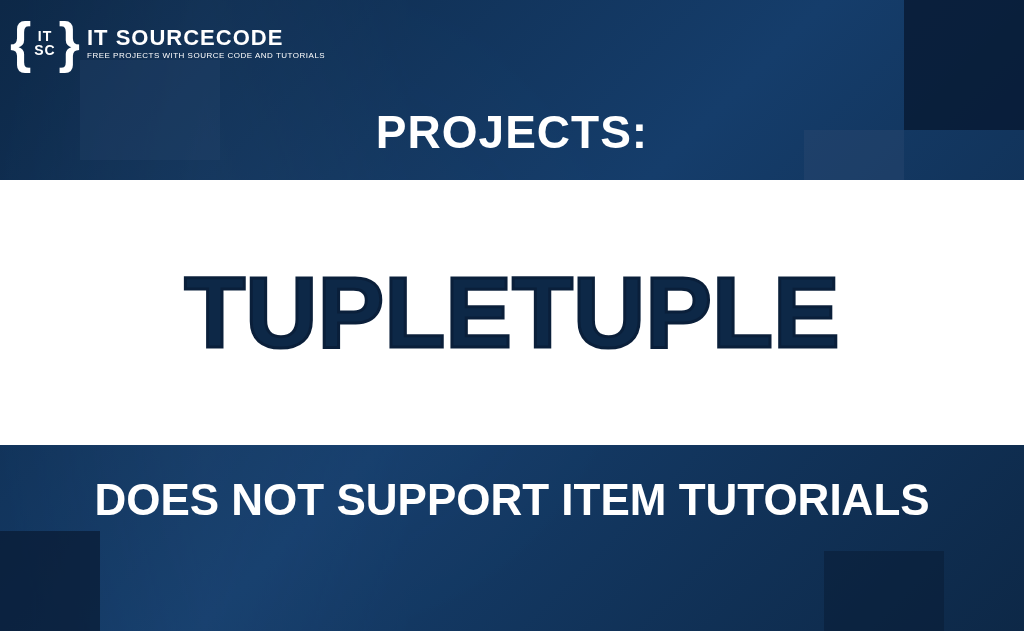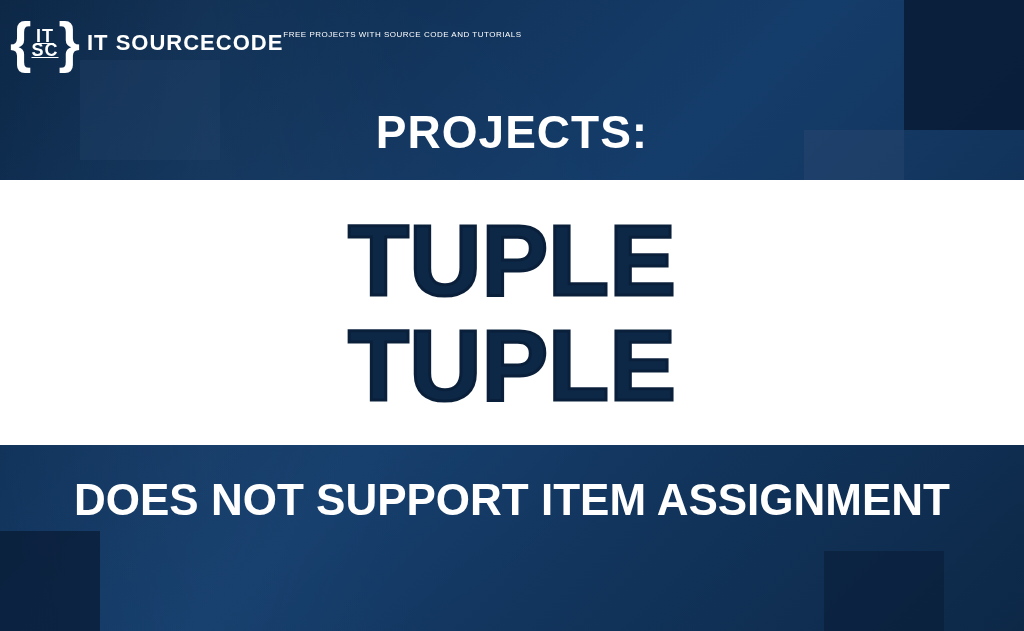--- a/index.html
+++ b/index.html
@@ -79,31 +79,30 @@
     
     .logo-bracket-left { left: -5px; }
     .logo-bracket-right { right: -5px; }
     
     .logo-letters {
       position: absolute;
       top: 50%;
       left: 50%;
       transform: translate(-50%, -50%);
       color: white;
-      font-size: 18px;
+      font-size: 14px;
       font-weight: 900;
       text-align: center;
       line-height: 14px;
       letter-spacing: 1px;
-      text-decoration: underline;
     }
     
     .logo-text {
       display: flex;
-      flex-direction: row;
+      flex-direction: column;
       justify-content: space-between;
     }
     
     .logo-title {
       color: white;
       font-size: 22px;
       font-weight: 900;
       letter-spacing: 1px;
     }
     
@@ -127,21 +126,20 @@
     }
     
     .white-band {
       position: absolute;
       top: 180px;
       left: 0;
       width: 100%;
       height: 265px;
       background: white;
       display: flex;
-      flex-direction: column;
       align-items: center;
       justify-content: center;
       z-index: 5;
     }
     
     .main-text {
       color: #0d2847;
       font-size: 100px;
       font-weight: 900;
       letter-spacing: 0px;
@@ -192,14 +190,14 @@
     </div>
   </div>
 
   <div class="header-text">PROJECTS:</div>
 
   <div class="white-band">
     <div class="main-text">TUPLE</div>
     <div class="main-text">TUPLE</div>
   </div>
 
-  <div class="footer-text">DOES NOT SUPPORT ITEM ASSIGNMENT</div>
+  <div class="footer-text">DOES NOT SUPPORT ITEM TUTORIALS</div>
 </div>
 
 </body></html>

